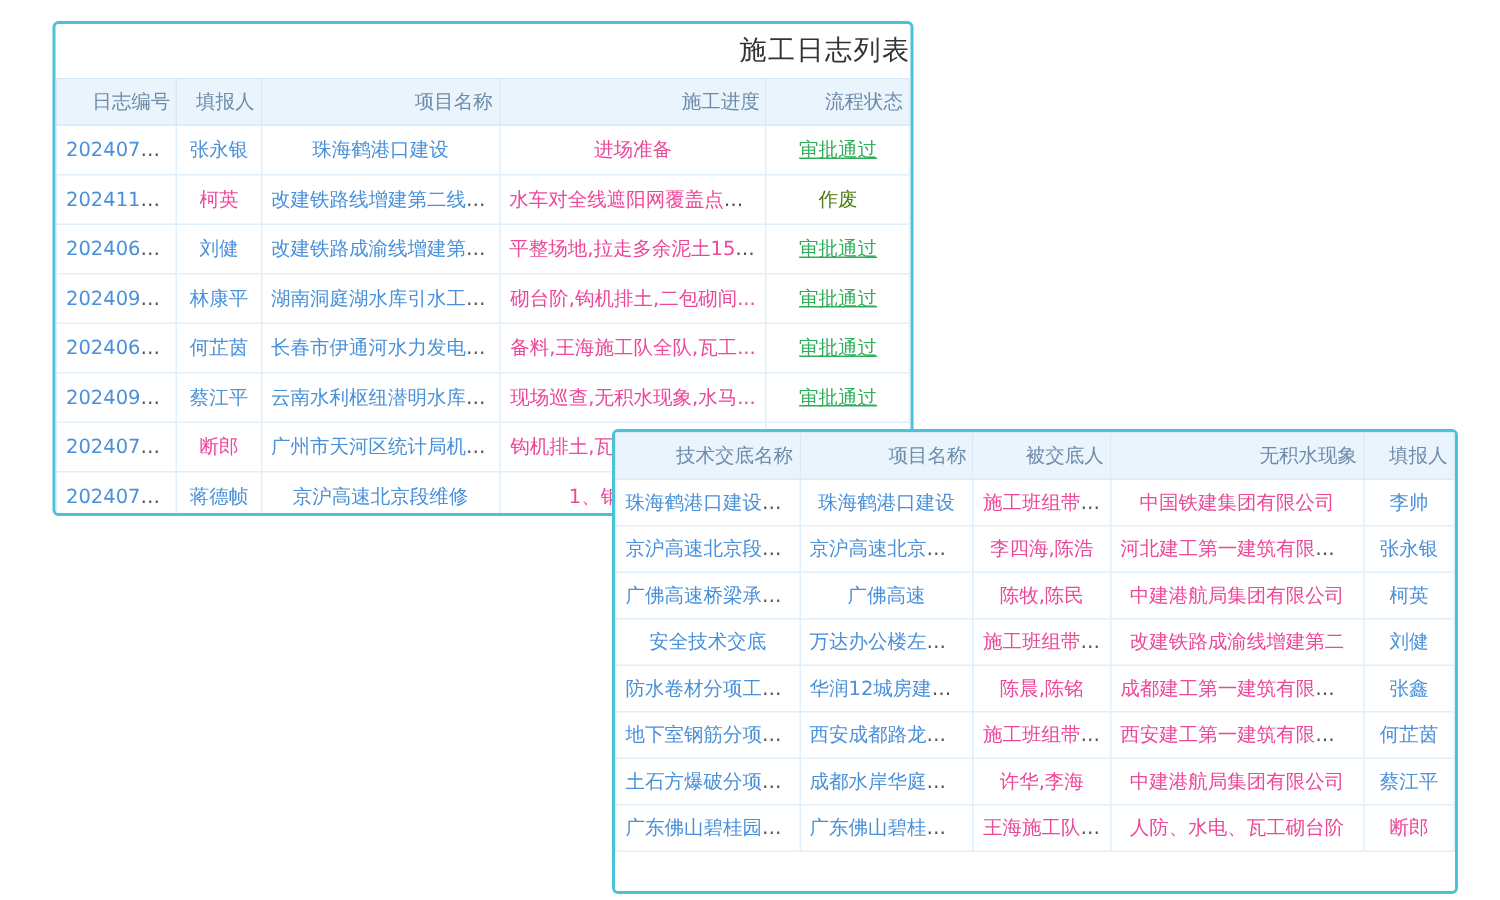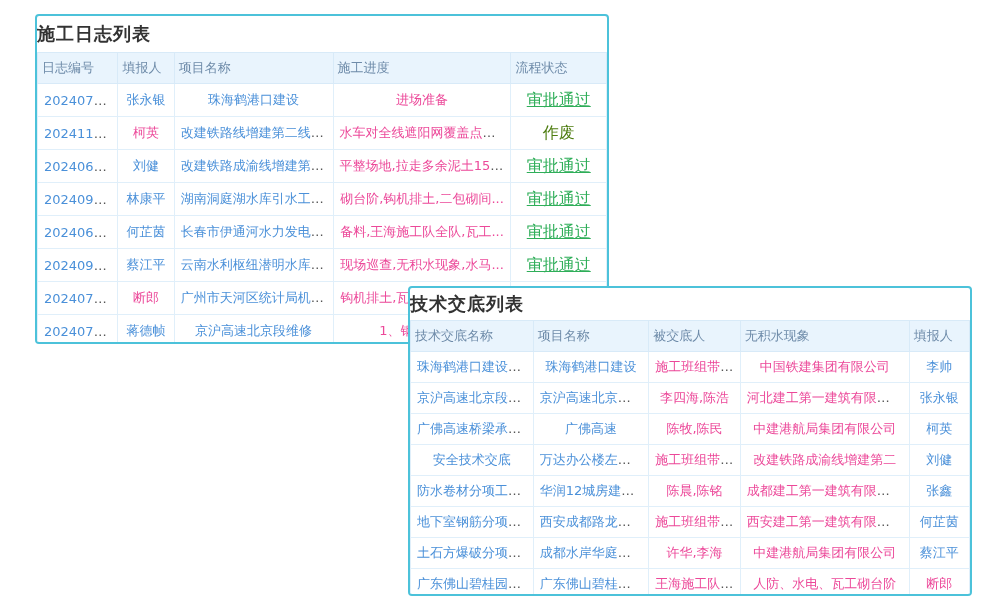--- a/index.html
+++ b/index.html
@@ -7,40 +7,40 @@
     width:1000px;height:600px;position:relative;background:#ffffff;
     font-family:"DejaVu Sans","Liberation Sans",sans-serif;overflow:hidden;
   }
   .panel{
     position:absolute;background:#ffffff;border:2px solid #4cc2da;
     border-radius:4px;overflow:hidden;
   }
   #log-panel{left:35px;top:14px;width:570px;height:326px;z-index:1}
   #disclosure-panel{left:408px;top:286px;width:560px;height:306px;z-index:2}
   .panel-title{
-    text-align:left;font-weight:bold;color:#333333;font-size:18px;
+    text-align:right;font-weight:normal;color:#333333;font-size:18px;
     height:36px;line-height:36px;letter-spacing:1px;
   }
   #disclosure-panel .panel-title{height:32px;line-height:32px}
   table{width:100%;border-collapse:collapse;table-layout:fixed}
   th{
     background:#e9f4fd;color:#6e8ba9;font-weight:normal;font-size:13px;
-    height:30px;border:1px solid #d8eaf8;padding:0 4px;text-align:left;
+    height:30px;border:1px solid #d8eaf8;padding:0 4px;text-align:right;
     white-space:nowrap;overflow:hidden;
   }
   td{
     height:32px;font-size:13px;color:#555555;border:1px solid #e0effa;
     padding:0 6px;white-space:nowrap;overflow:hidden;text-overflow:ellipsis;
     text-align:center;
   }
   #disclosure-panel td{height:30px}
   td.c-left{text-align:center}
   .link{color:#4a90d9;cursor:pointer}
   .plain{color:#ec4899}
-  .status{font-size:16px}
+  .status{font-size:13px}
   .status-approved{color:#2fae59;text-decoration:underline}
   .status-voided{color:#4d7c0f}
   .status-unsubmitted{color:#e0564f;text-decoration:underline}
 </style>
 </head>
 <body>
 
 <div class="panel" id="log-panel">
   <div class="panel-title">施工日志列表</div>
   <table>
@@ -115,21 +115,20 @@
         <td><span class="link">蒋德帧</span></td>
         <td class="c-left"><span class="link">京沪高速北京段维修</span></td>
         <td class="c-left"><span class="plain">1、钢筋下料...</span></td>
         <td><span class="status"></span></td>
       </tr>
     </tbody>
   </table>
 </div>
 
 <div class="panel" id="disclosure-panel">
-  <div class="panel-title">技术交底列表</div>
   <table>
     <colgroup>
       <col style="width:122px">
         <col style="width:115px">
         <col style="width:91px">
         <col style="width:168px">
         <col style="width:60px">
     </colgroup>
     <thead>
       <tr>

